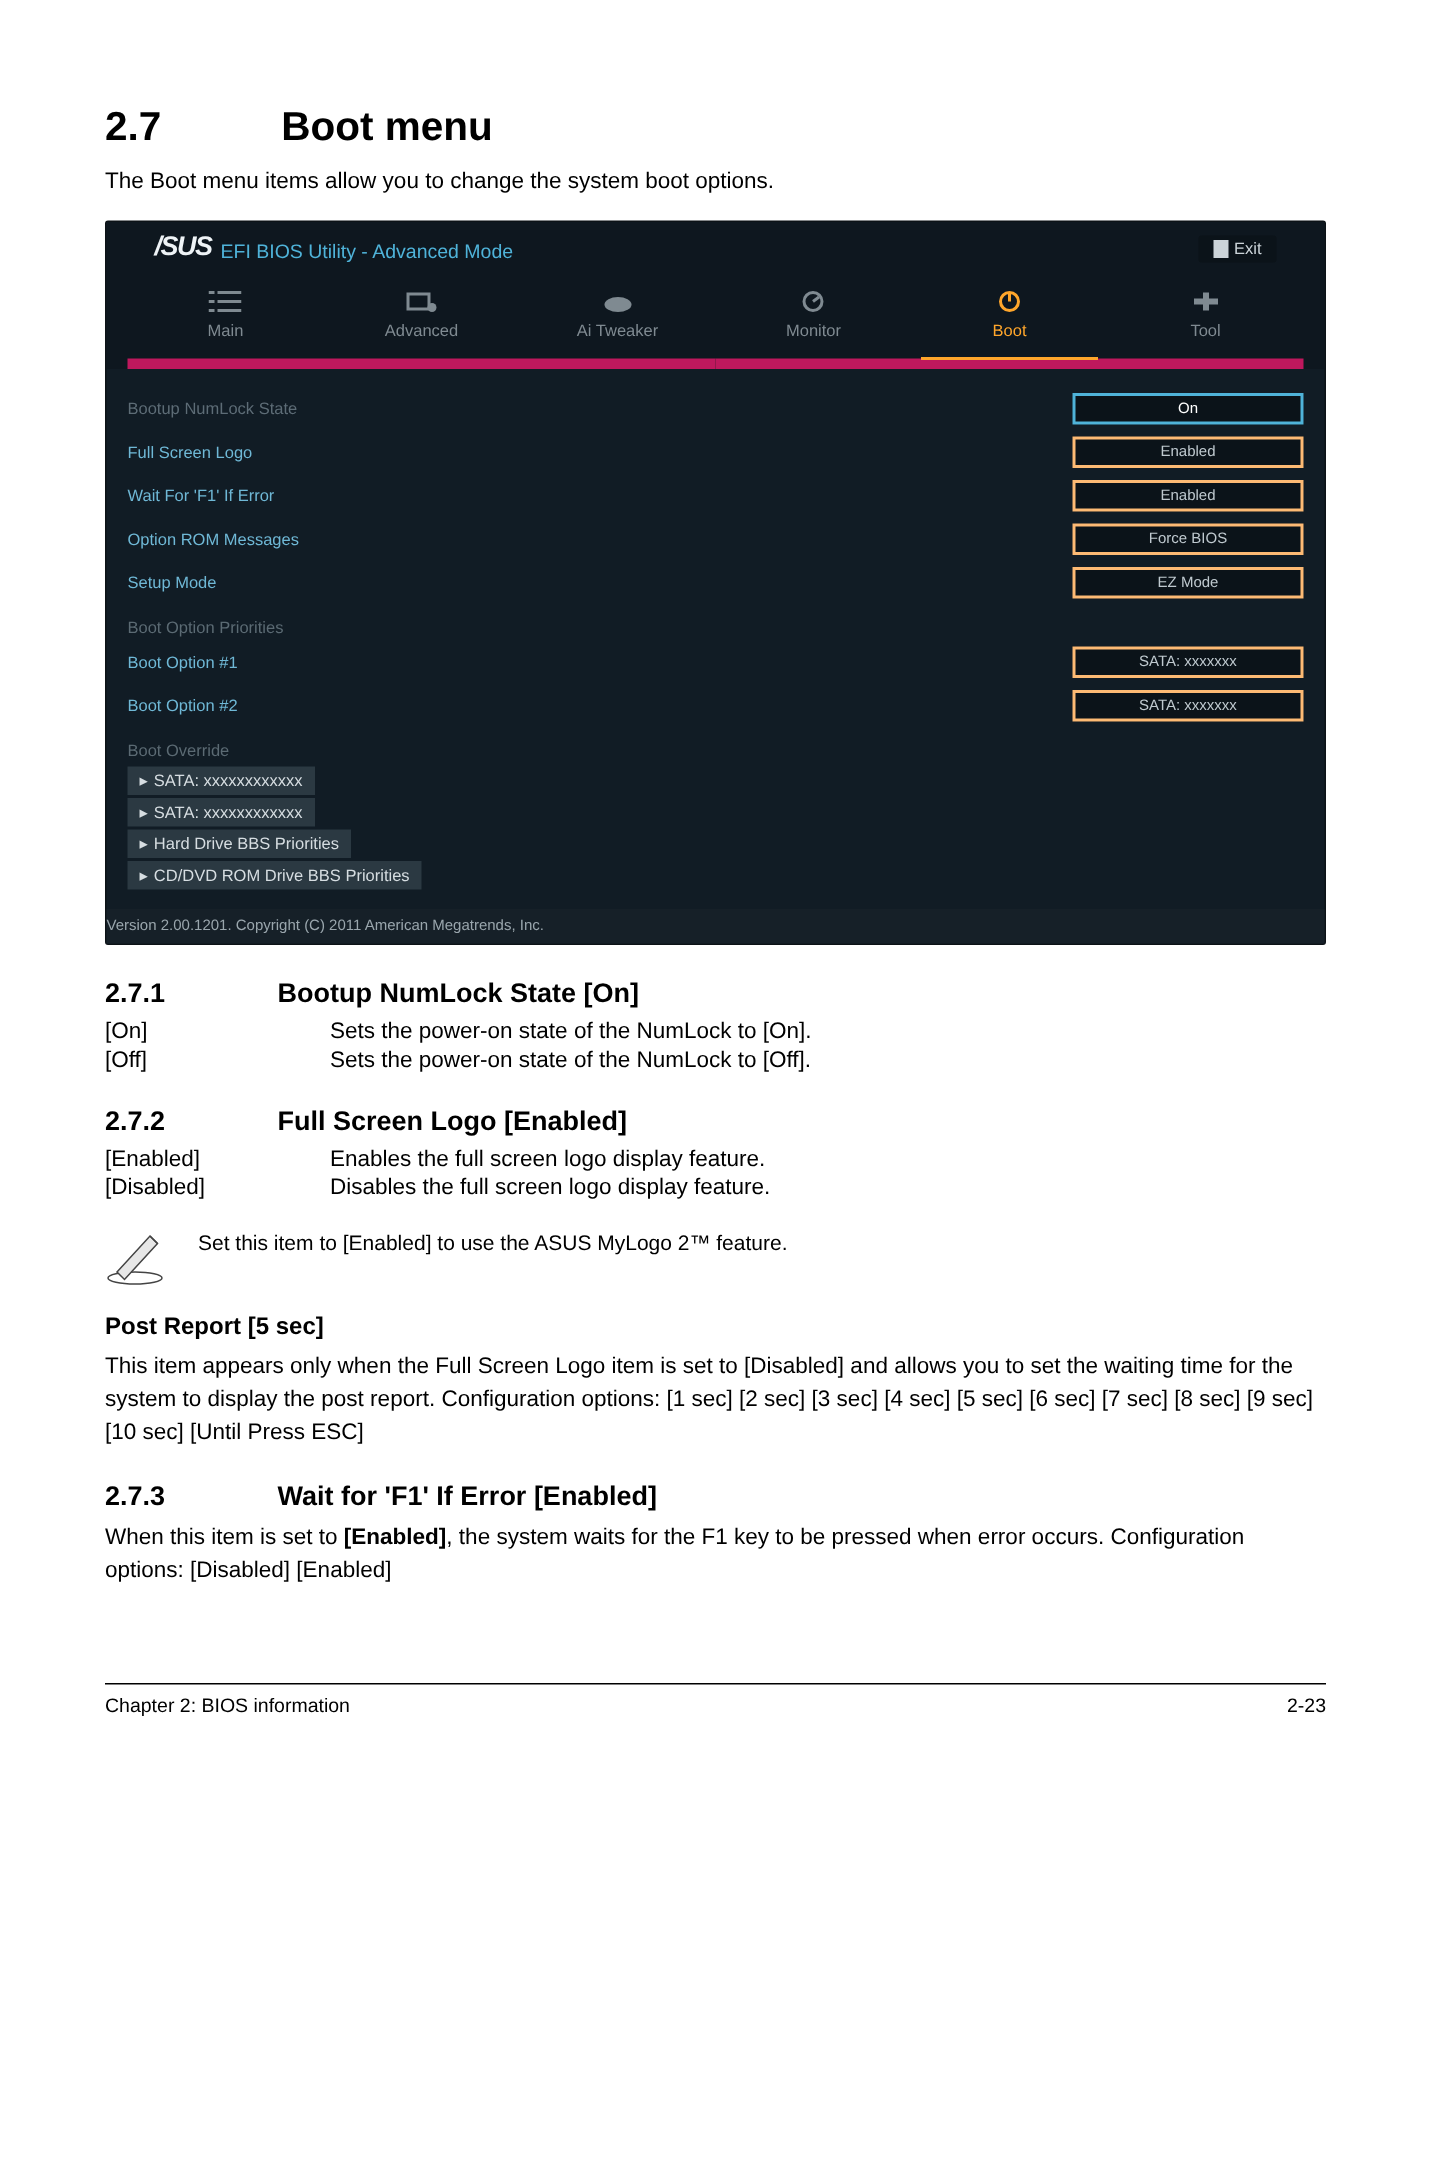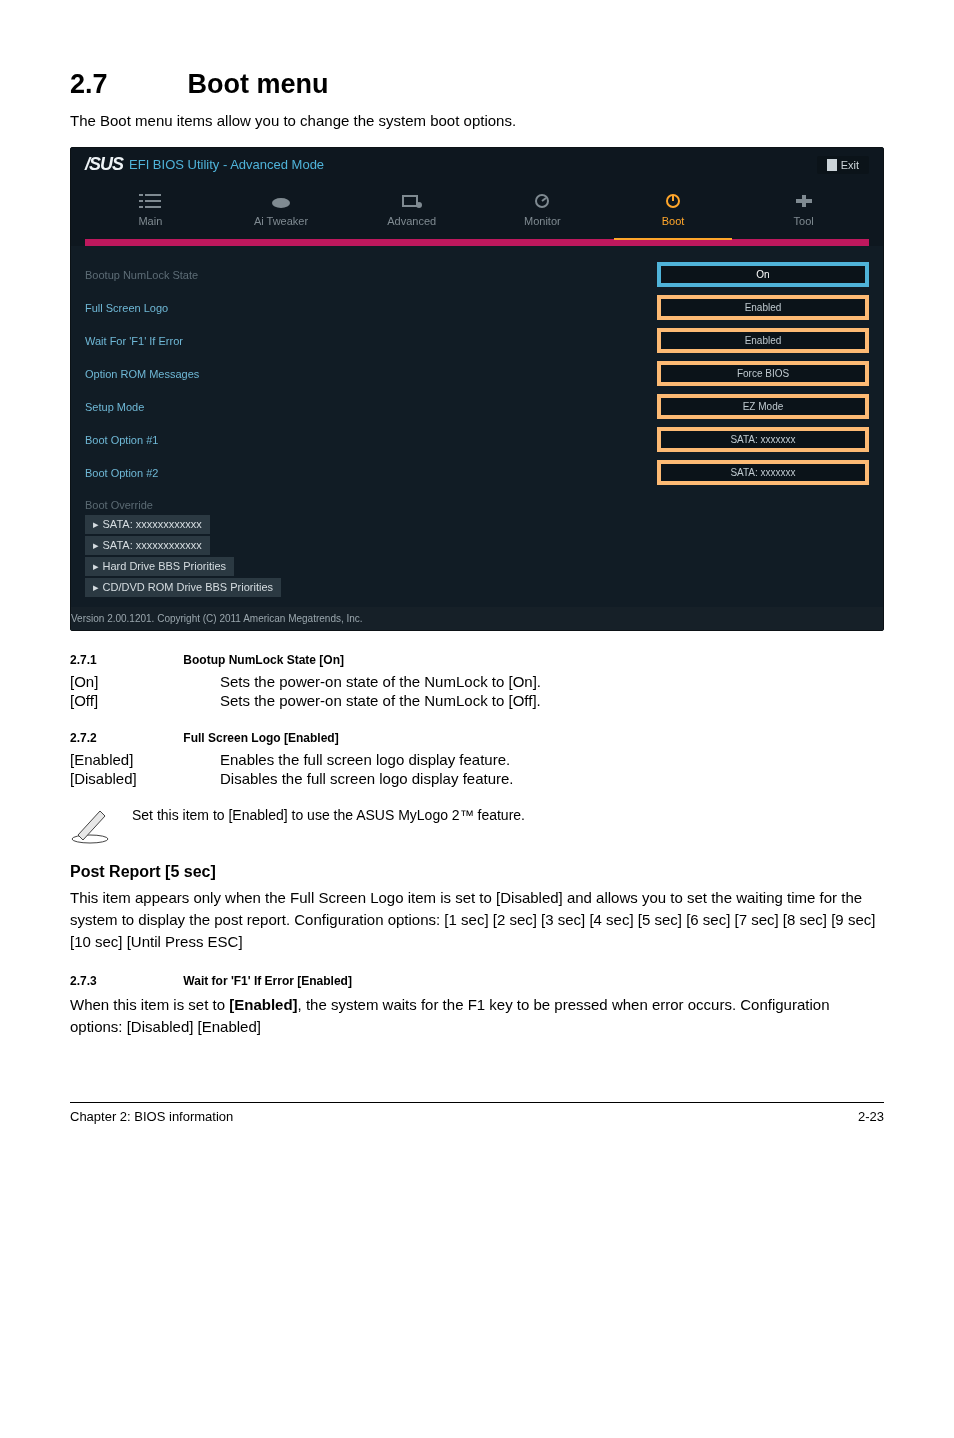--- a/index.html
+++ b/index.html
@@ -30,23 +30,23 @@
   border: 1px solid #0c1216;
   border-radius: 2px;
   width: 100%;
   box-sizing: border-box;
   font-size: 11px;
   position: relative;
   padding-bottom: 0;
 }
 .bios-top {
   display: flex;
-  align-items: center;
+  align-items: flex-end;
   background: #0e171f;
-  padding: 6px 14px;
+  padding: 6px 32px;
 }
 .asus-logo {
   font-family: Arial, sans-serif;
   font-weight: bold;
   font-style: italic;
   letter-spacing: -1px;
   font-size: 18px;
   color: #eef3f6;
 }
 .bios-title {
@@ -122,23 +122,23 @@
 }
 .opt-label {
   flex: 1;
   color: #6fb8d6;
   font-size: 11px;
 }
 .opt-label.muted { color: #5d6c76; }
 .opt-val {
   width: 150px;
   text-align: center;
-  padding: 3px 27px;
+  padding: 3px 0;
   background: #0b1319;
-  border: 4px solid #fdba74;
+  border: 2px solid #fdba74;
   color: #bfc9cf;
   font-size: 10px;
 }
 .opt-val.highlight {
   border-color: #4fb3d9;
   color: #fff;
 }
 .section-head {
   color: #5b6a73;
   padding: 10px 0 2px 0;
@@ -161,21 +161,21 @@
   white-space: pre-line;
 }
 .bios-footer {
   color: #9aa6ad;
   font-size: 10px;
   padding: 6px 0;
   background: #162028;
 }
 
 .subsec-h {
-  font-size: 12px;
+  font-size: 18px;
   font-weight: bold;
   margin: 22px 0 6px 0;
 }
 .subsec-h .snum { display:inline-block; width:110px; }
 .paramrow {
   display: flex;
   font-size: 15px;
   margin: 2px 0;
 }
 .paramrow .pk { width: 150px; }
@@ -242,30 +242,30 @@
             <rect x="6" y="1" width="16" height="2" fill="#7f8a91"></rect>
             <rect x="0" y="7" width="4" height="2" fill="#7f8a91"></rect>
             <rect x="6" y="7" width="16" height="2" fill="#7f8a91"></rect>
             <rect x="0" y="13" width="4" height="2" fill="#7f8a91"></rect>
             <rect x="6" y="13" width="16" height="2" fill="#7f8a91"></rect>
           </svg>
       <span>Main</span>
     </div>
     <div class="tab">
       <svg class="tab-icon" viewBox="0 0 22 16">
-            <ellipse cx="11" cy="10" rx="9" ry="5" fill="#7f8a91"></ellipse>
-          </svg>
-      <span>Ai Tweaker</span>
-    </div>
-    <div class="tab">
-      <svg class="tab-icon" viewBox="0 0 22 16">
             <rect x="2" y="3" width="14" height="10" fill="none" stroke="#7f8a91" stroke-width="2"></rect>
             <circle cx="18" cy="12" r="3" fill="#7f8a91"></circle>
           </svg>
       <span>Advanced</span>
+    </div>
+    <div class="tab">
+      <svg class="tab-icon" viewBox="0 0 22 16">
+            <ellipse cx="11" cy="10" rx="9" ry="5" fill="#7f8a91"></ellipse>
+          </svg>
+      <span>Ai Tweaker</span>
     </div>
     <div class="tab">
       <svg class="tab-icon" viewBox="0 0 22 16">
             <circle cx="11" cy="8" r="6" fill="none" stroke="#7f8a91" stroke-width="2"></circle>
             <line x1="11" y1="8" x2="15" y2="5" stroke="#7f8a91" stroke-width="2"></line>
           </svg>
       <span>Monitor</span>
     </div>
     <div class="tab active">
       <svg class="tab-icon" viewBox="0 0 22 16">
@@ -298,20 +298,21 @@
       </div>
       <div class="opt-row">
         <span class="opt-label">Option ROM Messages</span>
         <span class="opt-val">Force BIOS</span>
       </div>
       <div class="opt-row">
         <span class="opt-label">Setup Mode</span>
         <span class="opt-val">EZ Mode</span>
       </div>
 
+      <div class="section-head">Boot Option Priorities</div>
       <div class="opt-row">
         <span class="opt-label">Boot Option #1</span>
         <span class="opt-val">SATA: xxxxxxx</span>
       </div>
       <div class="opt-row">
         <span class="opt-label">Boot Option #2</span>
         <span class="opt-val">SATA: xxxxxxx</span>
       </div>
 
       <div class="section-head">Boot Override</div>

